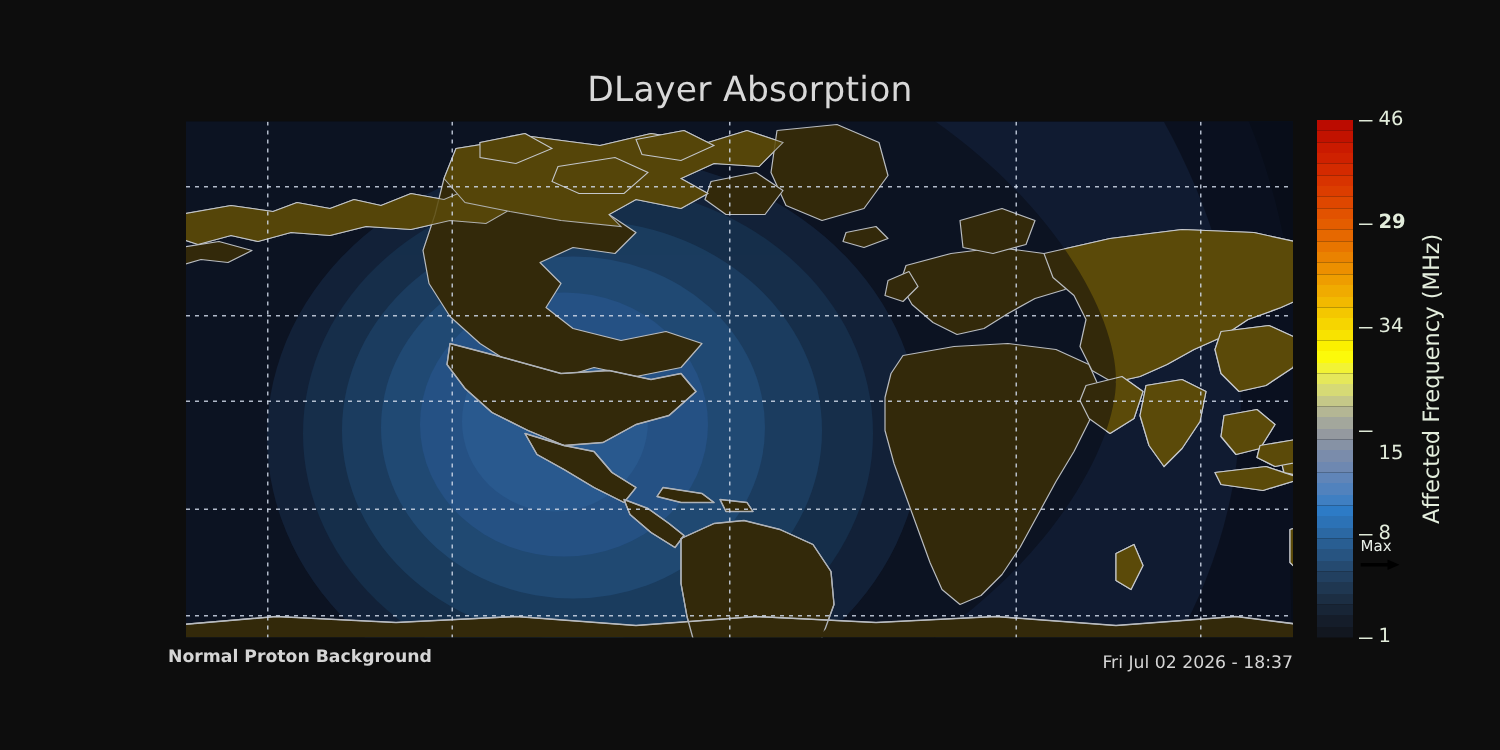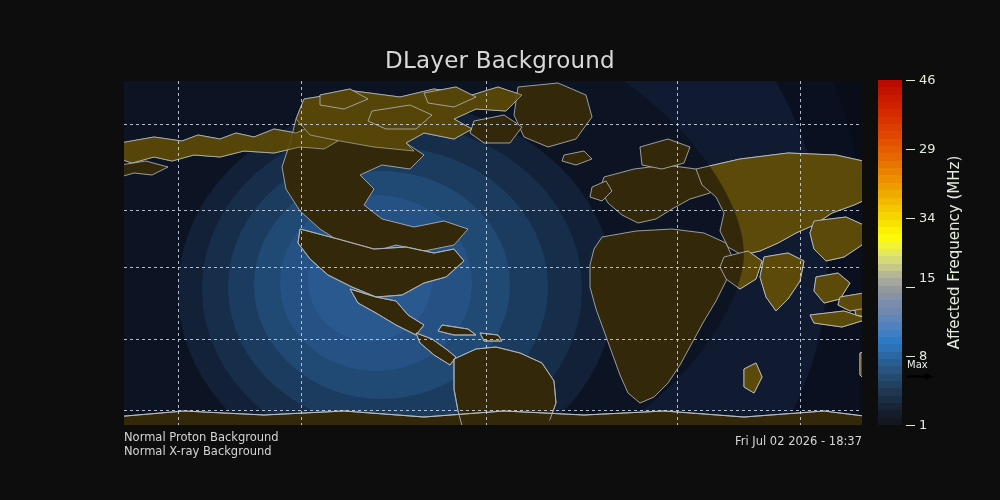--- a/index.html
+++ b/index.html
@@ -129,24 +129,25 @@
     position: absolute;
     left: 1px;
     top: 14px;
     width: 26px;
     height: 7px;
   }
 
   
   .note-line {
     position: absolute;
-    left: 124px;
+    left: 112px;
     color: #d5d5d5;
     font-size: 11.5px;
     white-space: nowrap;
+    font-weight: bold;
   }
   #note-proton { top: 430px; }
   #note-xray   { top: 444px; }
 
   #timestamp {
     position: absolute;
     right: 138px;
     top: 434px;
     color: #d5d5d5;
     font-size: 11.5px;
@@ -161,21 +162,21 @@
     font-size: 12px;
     font-style: italic;
     white-space: nowrap;
   }
 </style>
 </head>
 <body>
 
 <div id="app">
 
-  <div id="page-title">DLayer Background</div>
+  <div id="page-title">DLayer Absorption</div>
 
   <div id="map-panel">
     <svg id="map-svg" viewBox="0 0 738 344" preserveAspectRatio="none">
       <defs>
         <radialGradient id="absorbGrad" cx="0.5" cy="0.5" r="0.5">
           <stop offset="0.00" stop-color="#2c6196"></stop>
           <stop offset="0.42" stop-color="#2c6196"></stop>
           <stop offset="0.44" stop-color="#265888"></stop>
           <stop offset="0.58" stop-color="#265888"></stop>
           <stop offset="0.60" stop-color="#204b75"></stop>
@@ -418,32 +419,31 @@
     <div id="max-marker" style="top: 279px;">
       <div id="max-marker-label">Max</div>
       <svg id="max-marker-arrow" viewBox="0 0 26 7">
         <line x1="0" y1="3.5" x2="19" y2="3.5" stroke="#000" stroke-width="2.2"></line>
         <polygon points="18,0 26,3.5 18,7" fill="#000"></polygon>
       </svg>
     </div>
   <div class="cb-tick" style="top: 0px;"></div>
       <div class="cb-tick-label" style="top: -7px;">46</div>
       <div class="cb-tick" style="top: 69px;"></div>
-      <div class="cb-tick-label" style="top: 62px;">29</div>
+      <div class="cb-tick-label" style="top: 62px; font-weight: bold;">29</div>
       <div class="cb-tick" style="top: 138px;"></div>
       <div class="cb-tick-label" style="top: 131px;">34</div>
       <div class="cb-tick" style="top: 207px;"></div>
-      <div class="cb-tick-label" style="top: 191px;">15</div>
+      <div class="cb-tick-label" style="top: 216px;">15</div>
       <div class="cb-tick" style="top: 276px;"></div>
       <div class="cb-tick-label" style="top: 269px;">8</div>
       <div class="cb-tick" style="top: 345px;"></div>
       <div class="cb-tick-label" style="top: 338px;">1</div>
     </div>
 
   <div id="colorbar-axis-label">Affected Frequency (MHz)</div>
 
   <div class="note-line" id="note-proton">Normal Proton Background</div>
-  <div class="note-line" id="note-xray">Normal X-ray Background</div>
 
   <div id="timestamp">Fri Jul 02 2026 - 18:37</div>
 
 
 </div>
 
 </body></html>

